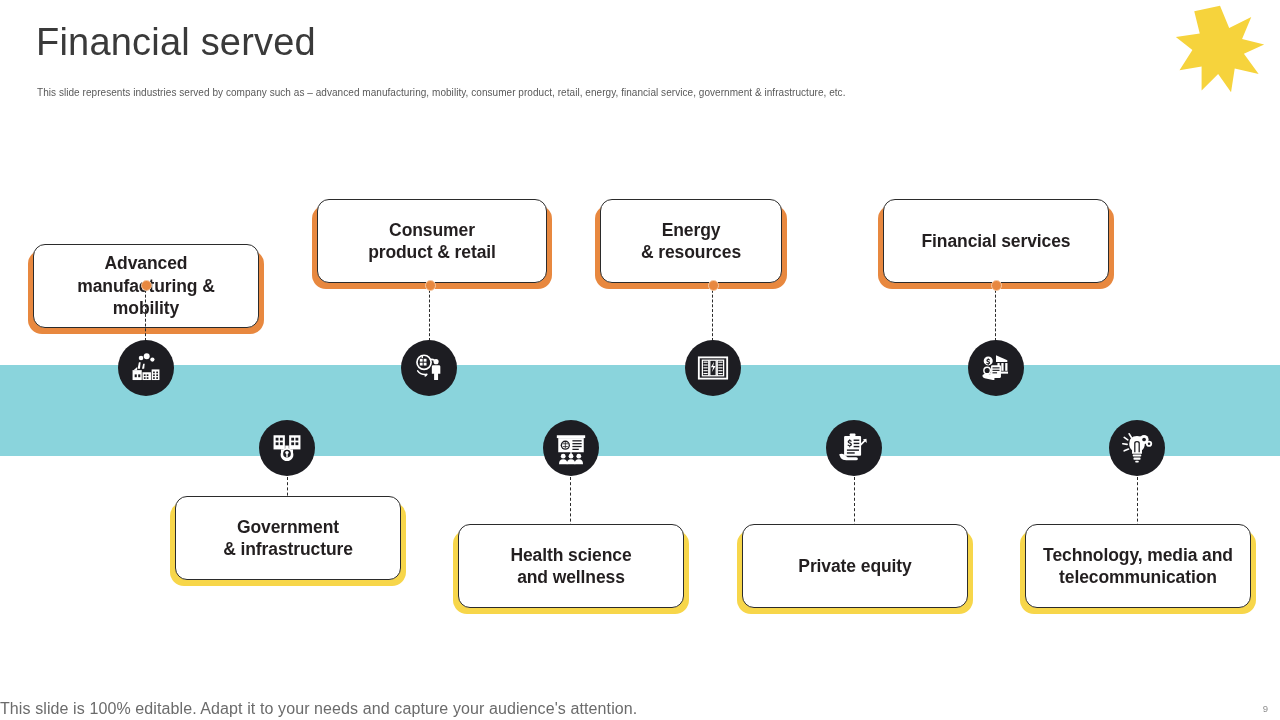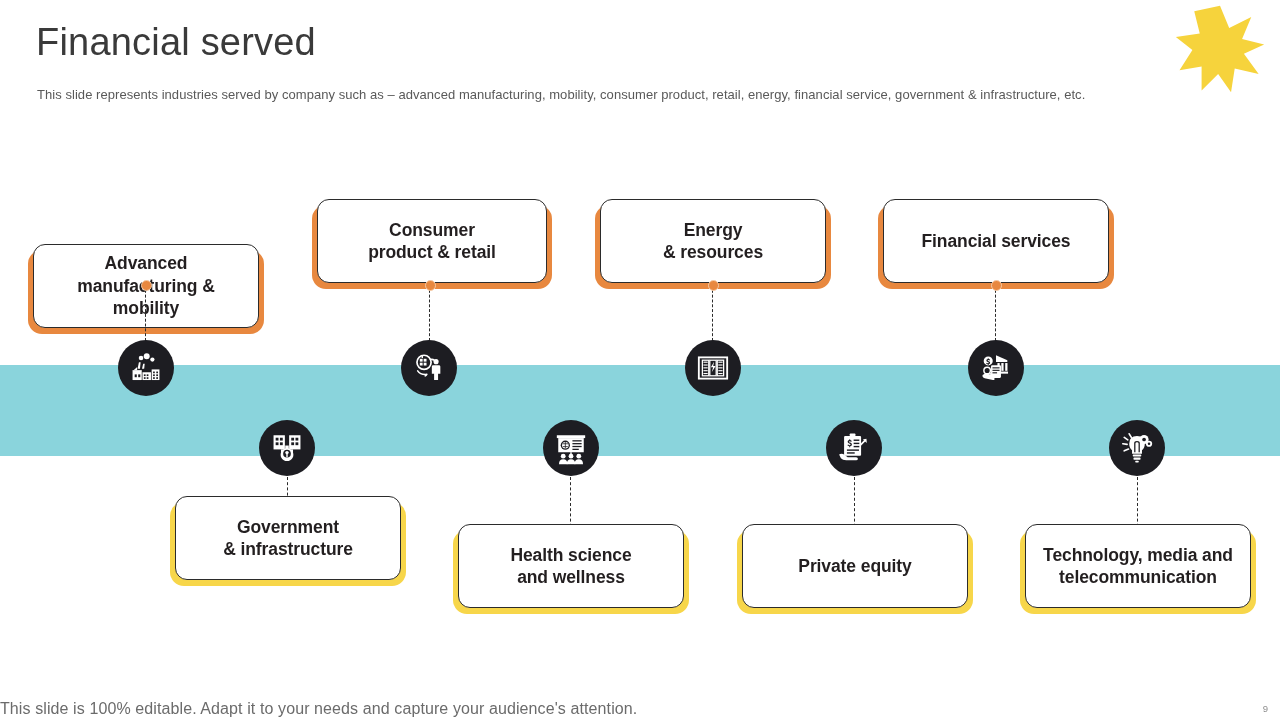--- a/index.html
+++ b/index.html
@@ -35,21 +35,21 @@
     font-weight: 400;
     color: #3a3a3a;
     letter-spacing: 0.2px;
     line-height: 1.1;
     white-space: nowrap;
   }
   .page-subtitle {
     position: absolute;
     left: 37px;
     top: 87px;
-    font-size: 13px;
+    font-size: 10px;
     font-weight: 400;
     color: #595959;
     letter-spacing: 0.05px;
     white-space: nowrap;
   }
 
   
   .sun-burst {
     position: absolute;
     right: 8px;
@@ -205,21 +205,21 @@
   <div class="node-box top" style="left:312px; top:205px; width:240px; height:84px;">
     <div class="shadow-layer"></div>
     <div class="face">
       <div class="node-label">
         <span class="ln">Consumer</span>
         <span class="ln">product &amp; retail</span>
       </div>
     </div>
   </div>
 
-  <div class="node-box top" style="left:595px; top:205px; width:236px; height:84px;">
+  <div class="node-box top" style="left:595px; top:205px; width:192px; height:84px;">
     <div class="shadow-layer"></div>
     <div class="face">
       <div class="node-label">
         <span class="ln">Energy</span>
         <span class="ln">&amp; resources</span>
       </div>
     </div>
   </div>
 
   <div class="node-box top" style="left:878px; top:205px; width:236px; height:84px;">

